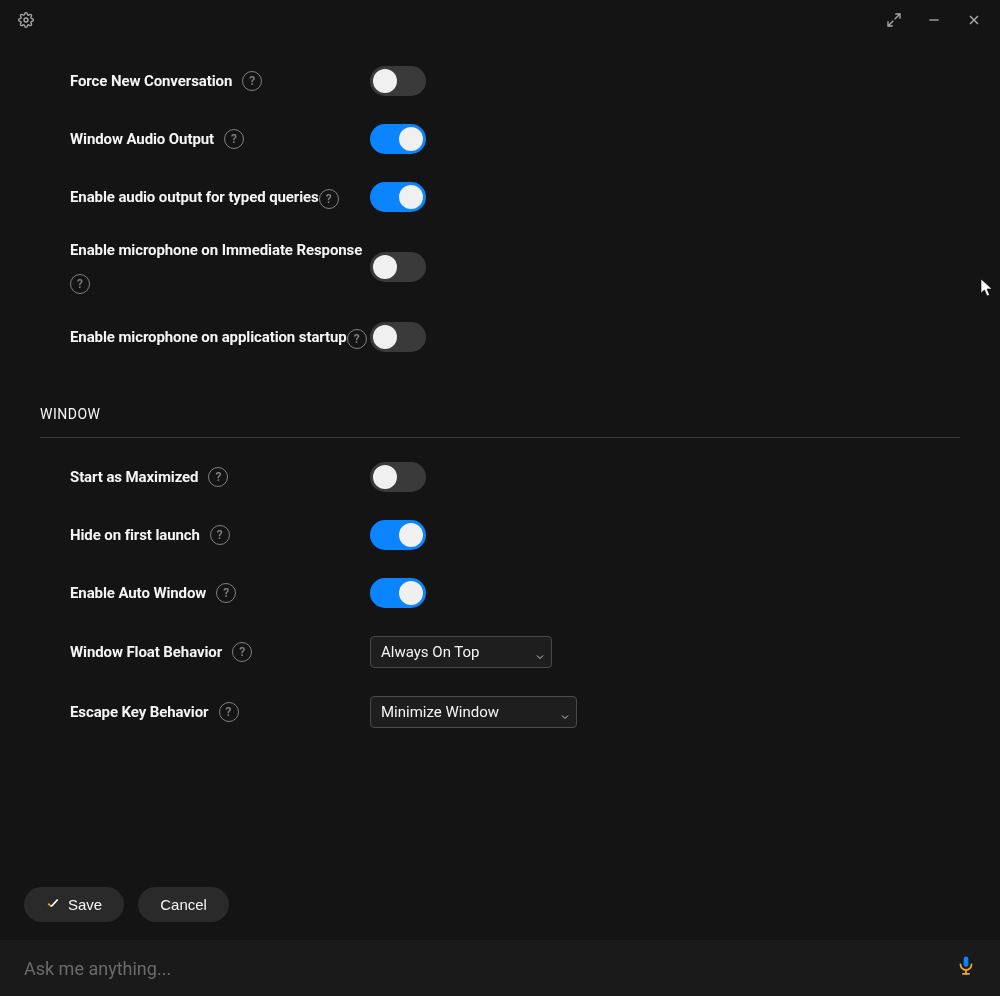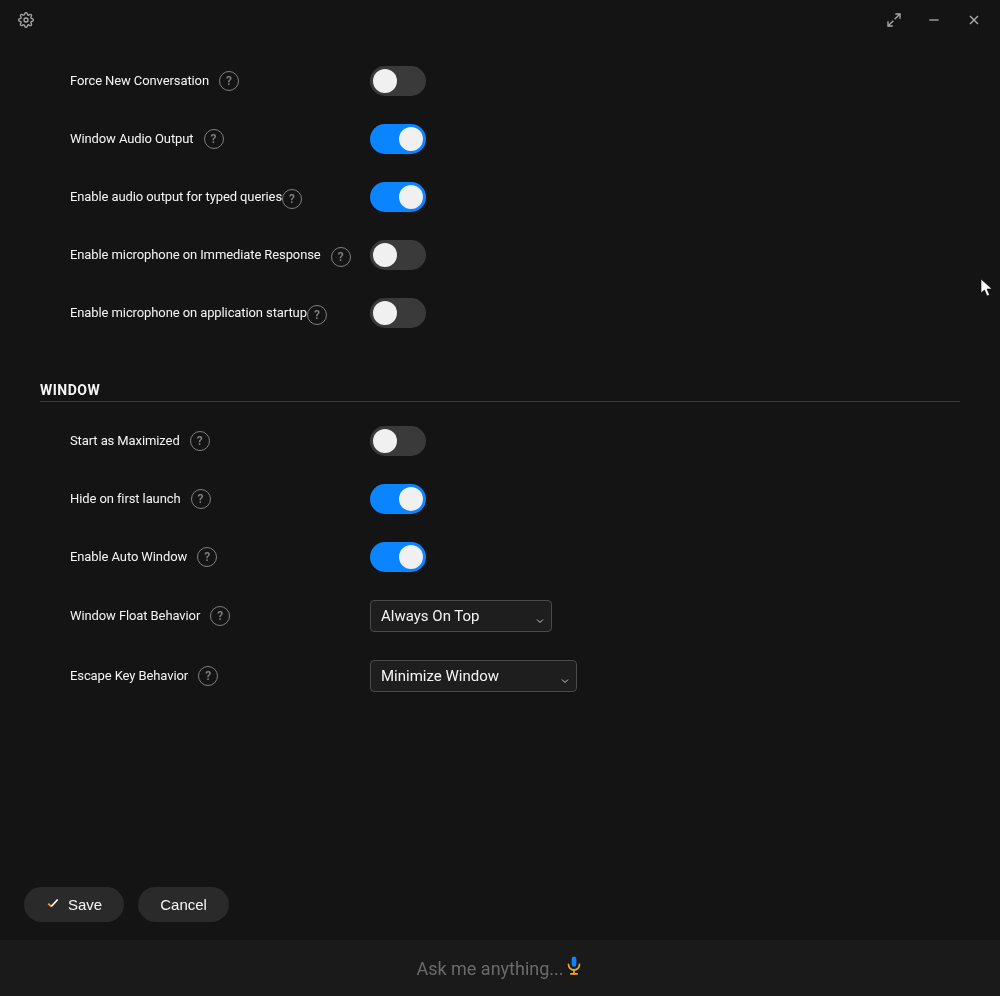--- a/index.html
+++ b/index.html
@@ -59,22 +59,22 @@
     display:flex;align-items:center;
     margin-left:30px;
     padding:14px 0;
   }
   .setting-label-wrap{
     width:300px;min-width:300px;
     display:flex;align-items:center;gap:10px;
     flex-wrap:nowrap;
   }
   .setting-label{
-    font-weight:400;
-    font-size:13px;
+    font-weight:700;
+    font-size:15px;
     letter-spacing:-0.1px;
     color:var(--text);
     line-height:1.35;
   }
   .setting-label-wrap.multiline{align-items:flex-start;}
   .setting-label-wrap.multiline .help-wrap{margin-top:4px;}
   .help-wrap{display:inline-flex;align-items:center;}
   .help{
     width:18px;height:18px;border:1.5px solid #808080;border-radius:50%;
     display:inline-flex;align-items:center;justify-content:center;
@@ -114,25 +114,25 @@
     cursor:pointer;
   }
   .select-chevron{
     position:absolute;right:8px;top:50%;transform:translateY(-50%);
     width:10px;height:10px;pointer-events:none;
   }
   .select-chevron svg{width:12px;height:12px;stroke:#ccc;stroke-width:2;fill:none;}
 
   
   .section-header{
-    font-weight:700;
+    font-weight:400;
     font-size:14px;
     letter-spacing:0.5px;
     color:var(--text);
-    margin-top:40px;margin-bottom:3px;
+    margin-top:40px;margin-bottom:15px;
   }
   .section-divider{
     border:none;border-top:1px solid var(--section-border);
     margin:0 0 10px 0;
   }
 
   
   .action-bar{
     padding:18px 24px;
     display:flex;gap:14px;
@@ -145,23 +145,23 @@
     cursor:pointer;
     display:inline-flex;align-items:flex-start;gap:8px;
   }
   .btn-pill.save .check{width:14px;height:14px;}
 
   
   .ask-bar{
     background:#1a1a1a;
     height:56px;
     display:flex;align-items:center;
-    padding:0 32px;
+    padding:0 24px;
     box-sizing:border-box;
-    justify-content:center;
+    justify-content:space-between;
   }
   .ask-placeholder{color:var(--placeholder);font-size:18px;}
   .mic{width:20px;height:22px;}
 
   .cursor{
     position:absolute;right:6px;top:278px;
     width:14px;height:20px;
     pointer-events:none;
   }
 </style>

